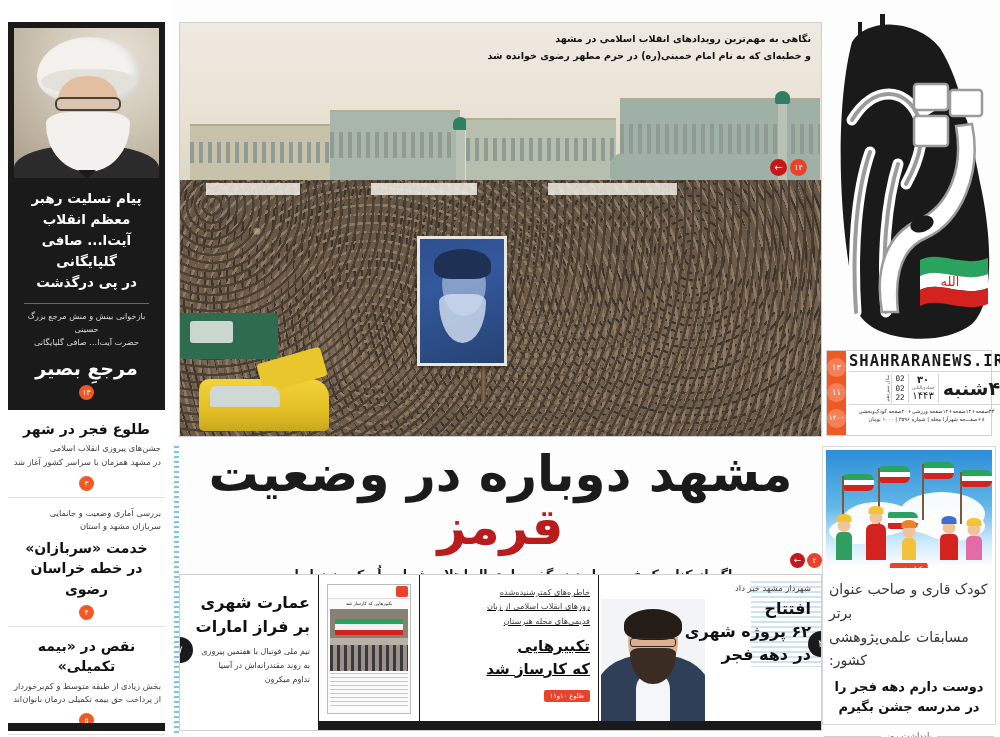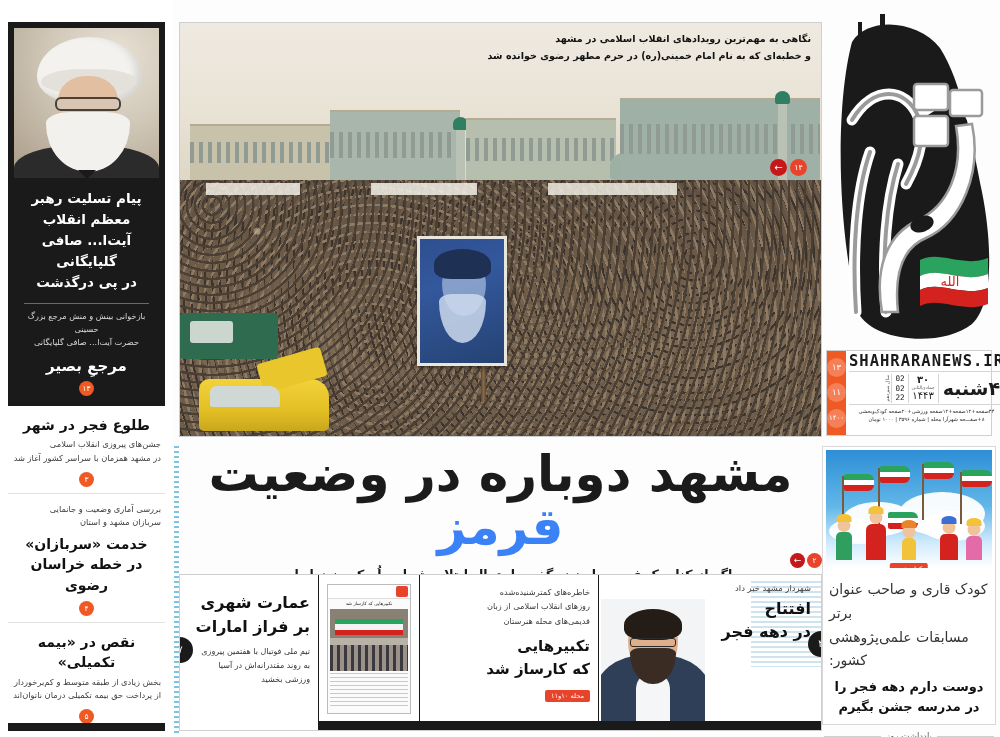--- a/index.html
+++ b/index.html
@@ -83,21 +83,21 @@
     color: #ffffff; text-align: center;
     font-size: 13.5px; font-weight: bold; line-height: 1.55;
     padding: 10px 2px 8px 2px; direction: rtl;
   }
   .lead-rule { height:1px; background:#6a6a6a; margin: 2px 10px 6px 10px; }
   .lead-kicker {
     color:#d9d9d9; text-align:center; font-size:8.2px;
     line-height:1.6; direction:rtl; padding: 0 4px;
   }
   .lead-sub {
-    color:#ffffff; text-align:center; font-size:15px;
+    color:#ffffff; text-align:center; font-size:19px;
     font-weight:bold; padding-top:8px; direction:rtl;
   }
   .pagebadge {
     width:15px; height:15px; border-radius:50%;
     background:#ef5a24; color:#fff;
     font-size:7.5px; line-height:15px; text-align:center;
     margin: 6px auto 0 auto;
   }
   .pagebadge.dark { background:#ef5a24; }
 
@@ -288,21 +288,21 @@
 
   
   .headline-zone {
     position:absolute; left:179px; top:446px; width:643px; height:124px;
     direction:rtl;
   }
   .hl-main {
     text-align:center; font-size:50px; font-weight:bold; color:#1b1b1b;
     line-height:1.05; padding-top:2px; letter-spacing:-1px;
   }
-  .hl-red { color:#3b82f6; }
+  .hl-red { color:#b91c1c; }
   .hl-sub {
     text-align:center; font-size:12.6px; font-weight:bold; color:#1b1b1b;
     padding-top:14px; direction:rtl;
   }
   .hl-mark {
     position:absolute; right:0; bottom:2px; display:flex; align-items:center; gap:2px;
   }
   .hlm-n {
     width:15px;height:15px;border-radius:50%;background:#e8442c;color:#fff;
     font-size:7.5px;line-height:15px;text-align:center;
@@ -361,21 +361,21 @@
     position:absolute; left:28%; top:40%; width:44%; height:30%;
     background:#3a2c22; border-radius:24% 24% 50% 50% / 14% 14% 86% 86%;
   }
   .cm-photo .glass {
     position:absolute; left:28%; top:32%; width:44%; height:7%;
     border:1.4px solid #2a2a2a; border-radius:3px;
   }
 
   
   .cell-mem { width:178px; }
-  .mem-txt { position:absolute; right:8px; top:10px; width:160px; text-align:right; direction:rtl; }
+  .mem-txt { position:absolute; right:8px; top:10px; width:160px; text-align:right; direction:rtl;text-decoration:underline; }
   .mem-kick { font-size:8.2px; color:#3a3a3a; line-height:1.75; }
   .mem-head { font-size:15px; font-weight:bold; color:#111; line-height:1.5; padding-top:7px; }
   .mem-badge {
     position:absolute; right:8px; bottom:28px;
     background:#e8442c; color:#fff; font-size:6.6px;
     padding:2px 6px; border-radius:2px; direction:rtl;
   }
 
   
   .cell-thumb { width:100px; }
@@ -713,20 +713,21 @@
   </div>
 
   <div class="bottom-strip">
 
     <div class="bs-cell cell-mayor">
       <div class="cm-bars"></div>
       <div class="cm-txt">
         <div class="cm-kick">شهردار مشهد خبر داد</div>
         <div class="cm-head">
           <div>افتتاح</div>
+          <div>۶۲ پروژه شهری</div>
           <div>در دهه فجر</div>
         </div>
       </div>
       <div class="cm-photo">
         <div class="bg"></div>
           <div class="suit"></div>
           <div class="shirt"></div>
         <div class="face"></div>
           <div class="hair"></div>
           <div class="glass"></div>
@@ -743,21 +744,21 @@
         <div class="mem-kick">
           <div>خاطره‌های کمترشنیده‌شده</div>
           <div>روزهای انقلاب اسلامی از زبان</div>
           <div>قدیمی‌های محله هنرستان</div>
         </div>
         <div class="mem-head">
           <div>تکبیرهایی</div>
           <div>که کارساز شد</div>
         </div>
       </div>
-      <div class="mem-badge">محله ۱۰و۱۱</div>
+      <div class="mem-badge">طلوع ۱۰و۱۱</div>
       <div class="bs-foot"></div>
     </div>
 
     <div class="bs-div"></div>
 
     <div class="bs-cell cell-thumb">
       <div class="np-thumb">
         <div class="hdr"></div>
         <div class="t">تکبیرهایی که کارساز شد</div>
         <div class="img">
@@ -797,21 +798,21 @@
       </div>
       <div class="fb-whitepanel"></div>
       <div class="fb-txt">
         <div class="fb-head">
           <div>عمارت شهری</div>
           <div>بر فراز امارات</div>
         </div>
         <div class="fb-kick">
           <div>تیم ملی فوتبال با هفتمین پیروزی</div>
           <div>به روند مقتدرانه‌اش در آسیا</div>
-          <div>ورزشی بخشید</div>
+          <div>تداوم میکرون</div>
         </div>
       </div>
       <div class="numknob" style="left:-13px; top:62px;">۷</div>
       <div class="bs-foot"></div>
     </div>
   </div>
 
   <div class="striped-sep"></div>
 
   <div class="rightcol">

